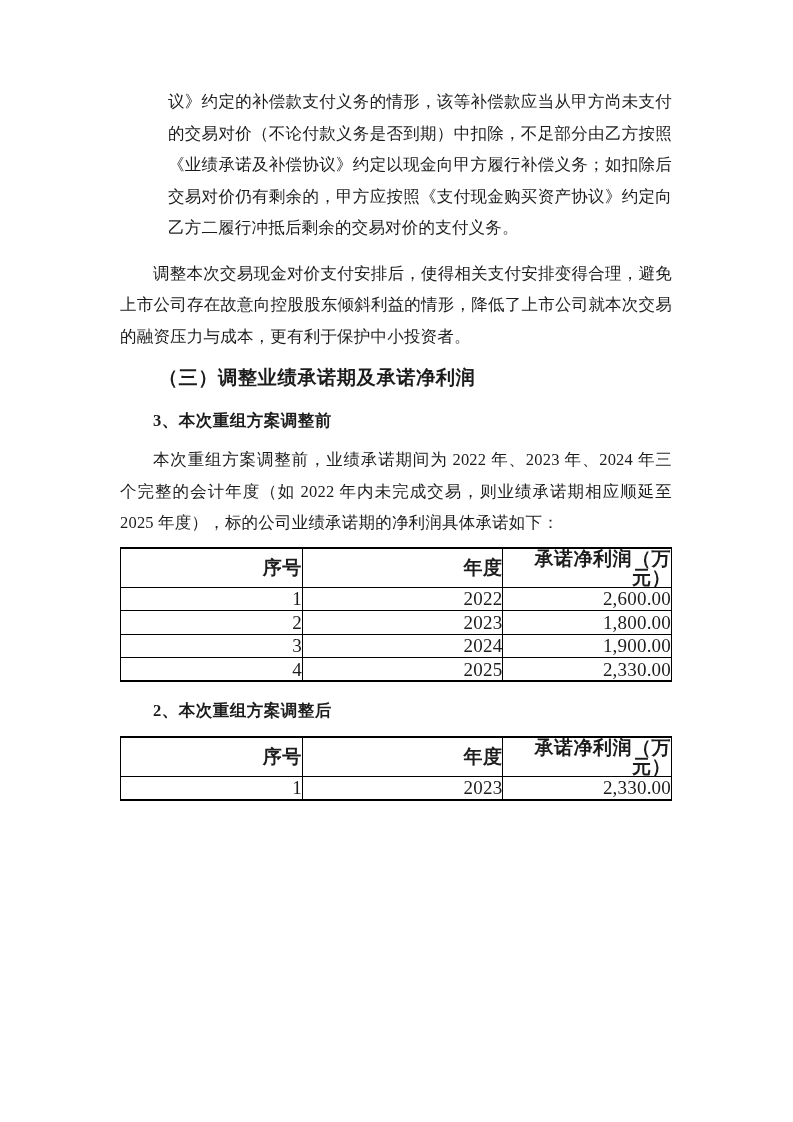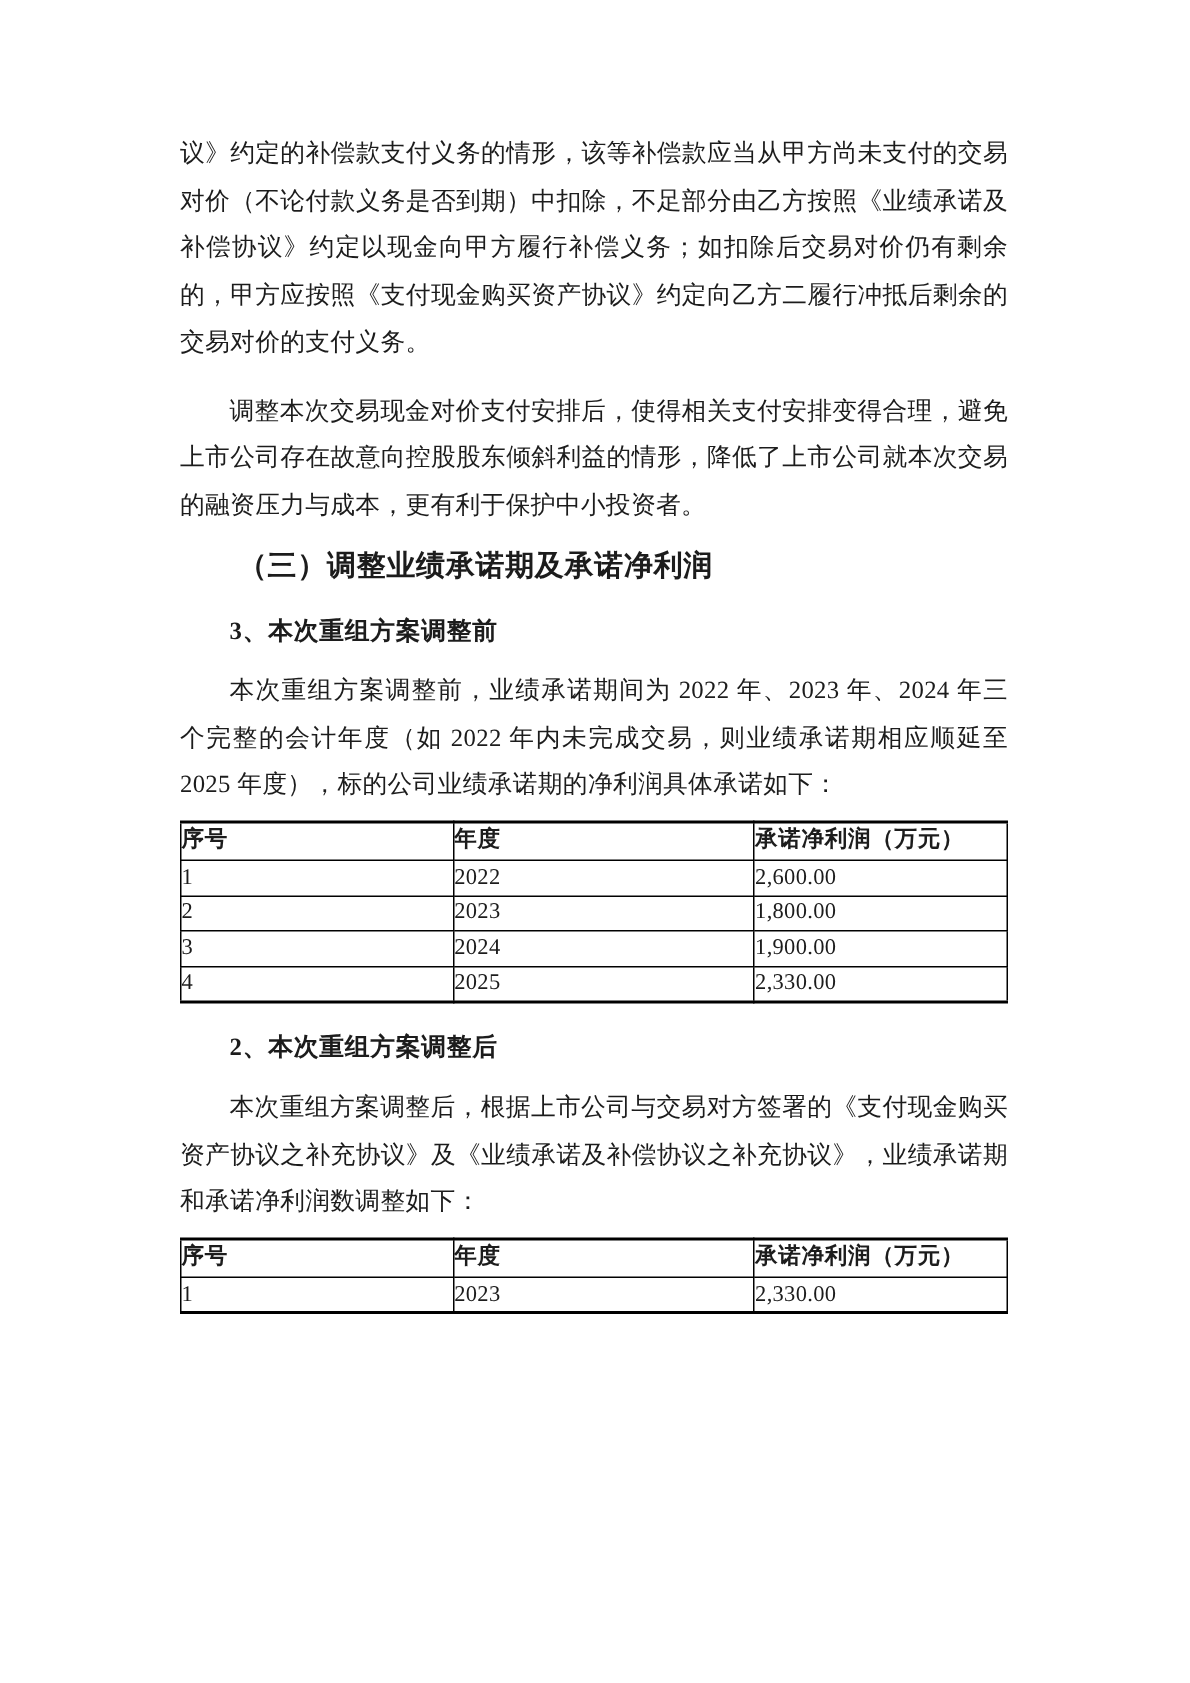--- a/index.html
+++ b/index.html
@@ -16,21 +16,21 @@
     position: absolute;
     left: 120px;
     top: 86px;
     width: 552px;
     font-size: 16.5px;
     line-height: 31.5px;
     text-align: justify;
     letter-spacing: 0.2px;
   }
   .para { text-indent: 2em; }
-  .para.no-indent { text-indent: 0; }
+  .para.no-indent { text-indent: 0; margin-left: 48px; }
   .p1 { margin-bottom: 14px; }
   .p2 { margin-bottom: 12px; }
   .p3 { margin-bottom: 10px; }
   .h-section {
     font-weight: bold;
     text-indent: 2em;
     margin-bottom: 11px;
     letter-spacing: 0.5px;
   }
   .h-sub {
@@ -47,24 +47,24 @@
   .doc-table {
     width: 100%;
     border-collapse: collapse;
     border-top: 2.5px solid #000;
     border-bottom: 2.5px solid #000;
     text-align: center;
     text-indent: 0;
   }
   .doc-table th, .doc-table td {
     border: 1px solid #000;
-    font-size: 15px;
+    font-size: 19px;
     line-height: 1;
     padding: 0;
-    text-align: left;
+    text-align: right;
     vertical-align: middle;
   }
   .doc-table th {
     font-weight: bold;
     height: 26px;
     letter-spacing: 0.5px;
   }
   .doc-table td { height: 23.5px; }
   .tbl-before { margin-bottom: 13px; }
   .col-seq  { width: 33%; }
@@ -115,21 +115,20 @@
         <td>4</td>
         <td>2025</td>
         <td>2,330.00</td>
       </tr>
     </tbody>
   </table>
 
 
   <h4 class="h-sub h-sub2">2、本次重组方案调整后</h4>
 
-  <p class="para p6">本次重组方案调整后，根据上市公司与交易对方签署的《支付现金购买资产协议之补充协议》及《业绩承诺及补偿协议之补充协议》，业绩承诺期和承诺净利润数调整如下：</p>
 
 
   <table class="doc-table tbl-after">
     <thead>
       <tr>
         <th class="col-seq">序号</th>
         <th class="col-year">年度</th>
         <th class="col-np">承诺净利润（万元）</th>
       </tr>
     </thead>

